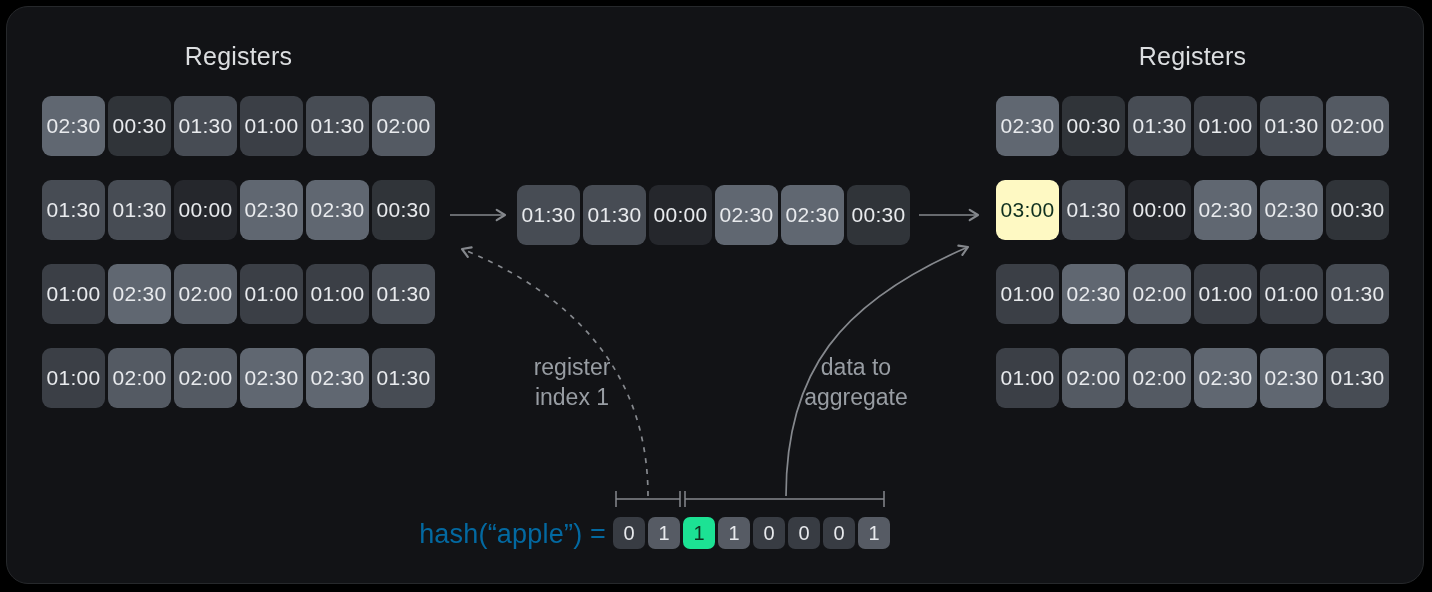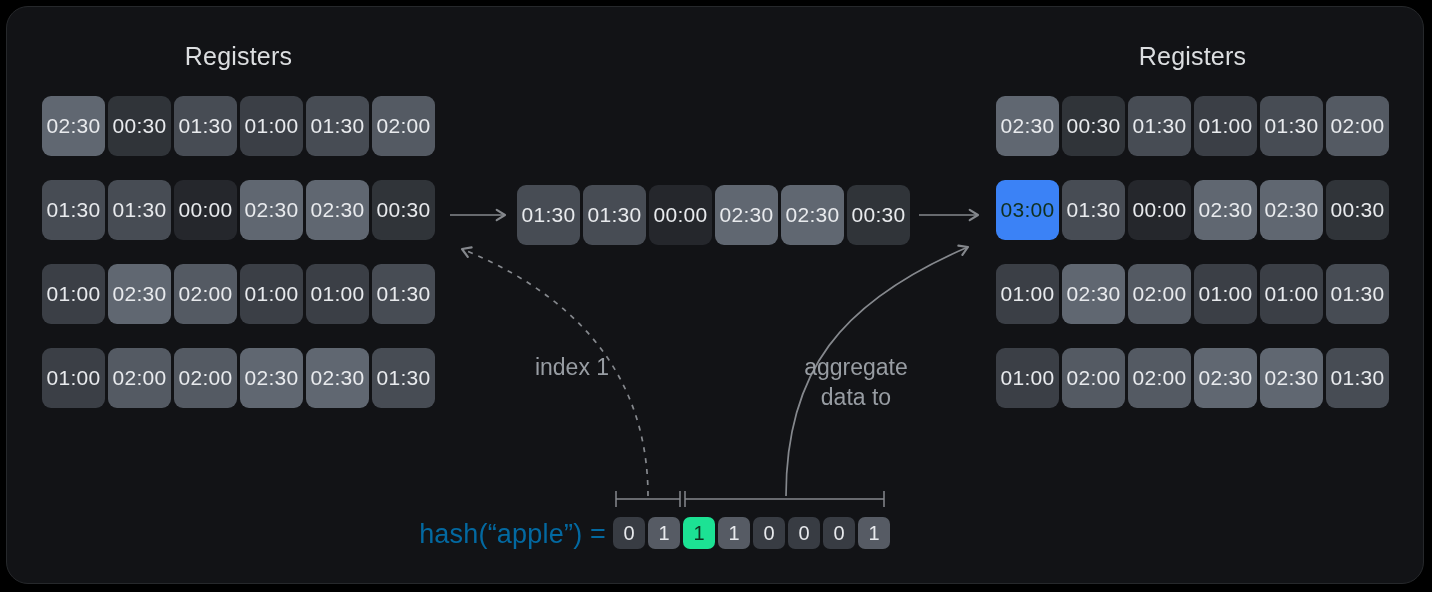--- a/index.html
+++ b/index.html
@@ -87,21 +87,21 @@
     <div class="cell" style="background: rgb(48, 52, 57);">00:30</div>
   </div>
 
 <div class="grid" style="left:996px;top:96px">
     <div class="cell" style="background: rgb(96, 103, 113);">02:30</div>
     <div class="cell" style="background: rgb(48, 52, 57);">00:30</div>
     <div class="cell" style="background: rgb(71, 76, 84);">01:30</div>
     <div class="cell" style="background: rgb(59, 63, 70);">01:00</div>
     <div class="cell" style="background: rgb(71, 76, 84);">01:30</div>
     <div class="cell" style="background: rgb(84, 90, 99);">02:00</div>
-    <div class="cell hl" style="background: #3b82f6; color: rgb(16, 48, 31);">03:00</div>
+    <div class="cell hl" style="background: #fef9c3; color: rgb(16, 48, 31);">03:00</div>
     <div class="cell" style="background: rgb(71, 76, 84);">01:30</div>
     <div class="cell" style="background: rgb(37, 39, 44);">00:00</div>
     <div class="cell" style="background: rgb(96, 103, 113);">02:30</div>
     <div class="cell" style="background: rgb(96, 103, 113);">02:30</div>
     <div class="cell" style="background: rgb(48, 52, 57);">00:30</div>
     <div class="cell" style="background: rgb(59, 63, 70);">01:00</div>
     <div class="cell" style="background: rgb(96, 103, 113);">02:30</div>
     <div class="cell" style="background: rgb(84, 90, 99);">02:00</div>
     <div class="cell" style="background: rgb(59, 63, 70);">01:00</div>
     <div class="cell" style="background: rgb(59, 63, 70);">01:00</div>
@@ -128,26 +128,27 @@
   <path class="stroke-arrow" d="M 648 496 C 648 400, 602 306, 462 249" fill="none" stroke="#85888d" stroke-width="1.7" stroke-dasharray="5 6" marker-end="url(#ah)"></path>
 
   <path class="stroke-arrow" d="M 786 496 C 786 372, 840 302, 968 247" fill="none" stroke="#85888d" stroke-width="1.7" marker-end="url(#ah)"></path>
 
   <path class="stroke-arrow" d="M 616 491 V 507 M 616 499 H 680 M 680 491 V 507" fill="none" stroke="#85888d" stroke-width="1.5"></path>
 
   <path class="stroke-arrow" d="M 685 491 V 507 M 685 499 H 884 M 884 491 V 507" fill="none" stroke="#85888d" stroke-width="1.5"></path>
 </svg>
 
 <div class="anno" style="left:482px;top:352px">
+  <div>register</div>
   <div>index 1</div>
 </div>
 
 <div class="anno" style="left:766px;top:352px">
+  <div>data to</div>
   <div>aggregate</div>
-  <div>data to</div>
 </div>
 
 <div class="hash-label">hash(“apple”) =</div>
 
 <div class="bits">
     <div class="bit" style="background: rgb(56, 60, 67);">0</div>
     <div class="bit" style="background: rgb(86, 91, 100);">1</div>
     <div class="bit hl" style="background: rgb(28, 226, 148); color: rgb(16, 48, 31);">1</div>
     <div class="bit" style="background: rgb(86, 91, 100);">1</div>
     <div class="bit" style="background: rgb(56, 60, 67);">0</div>

